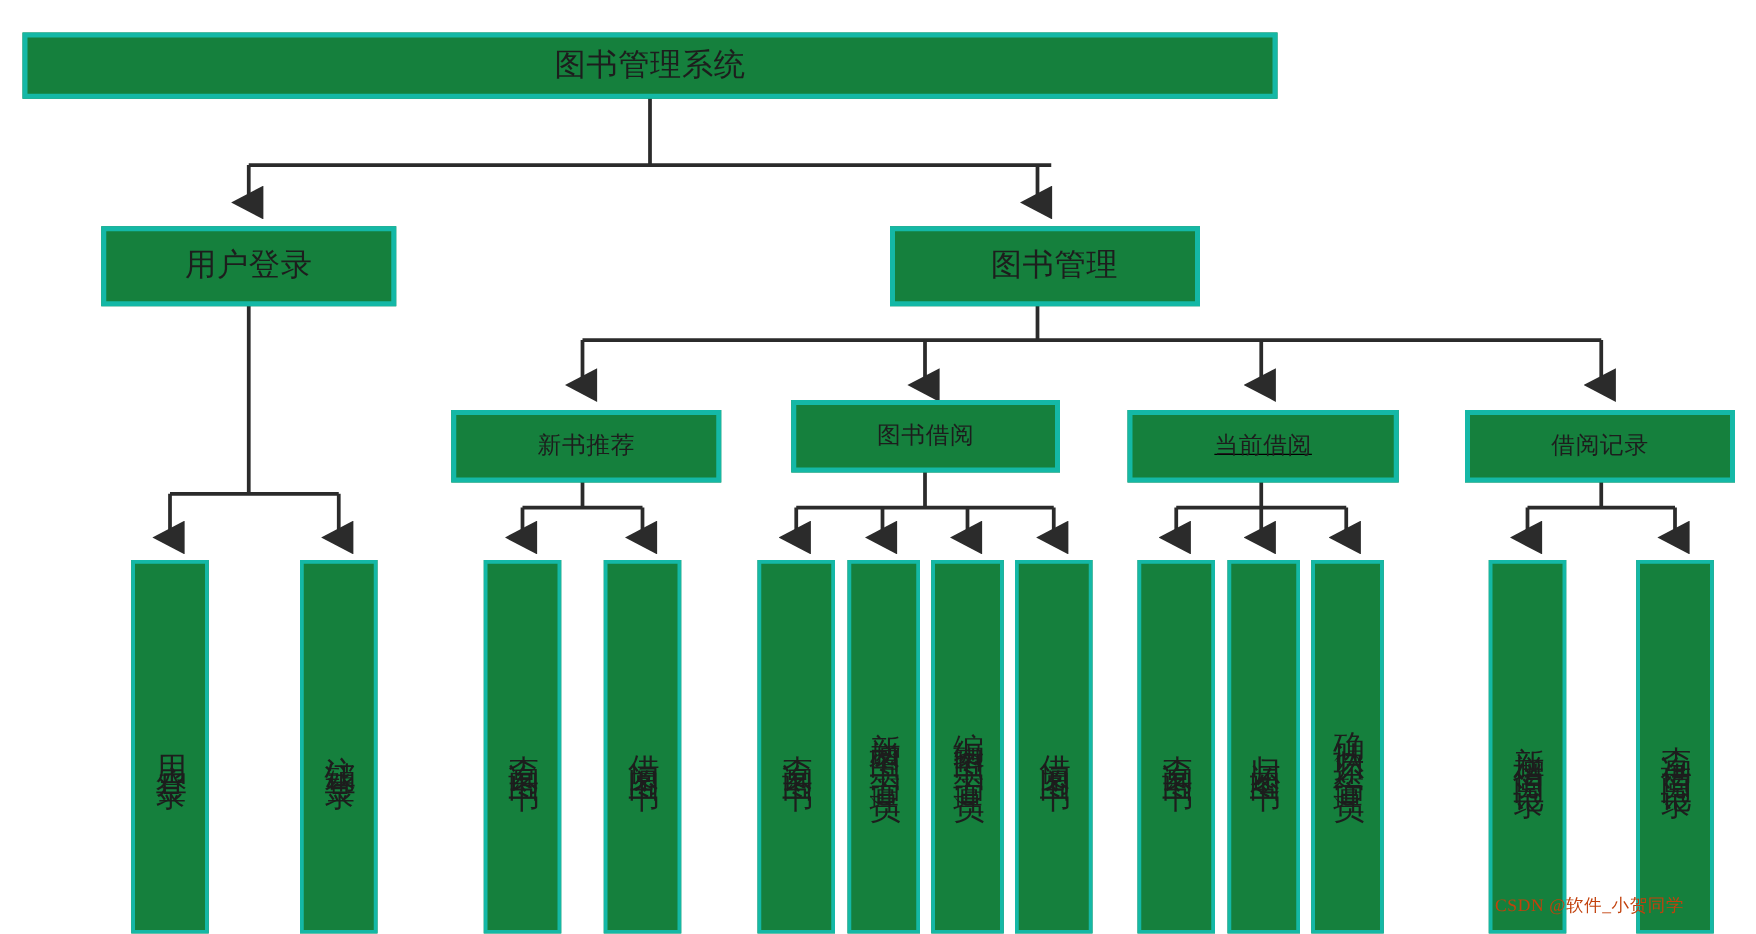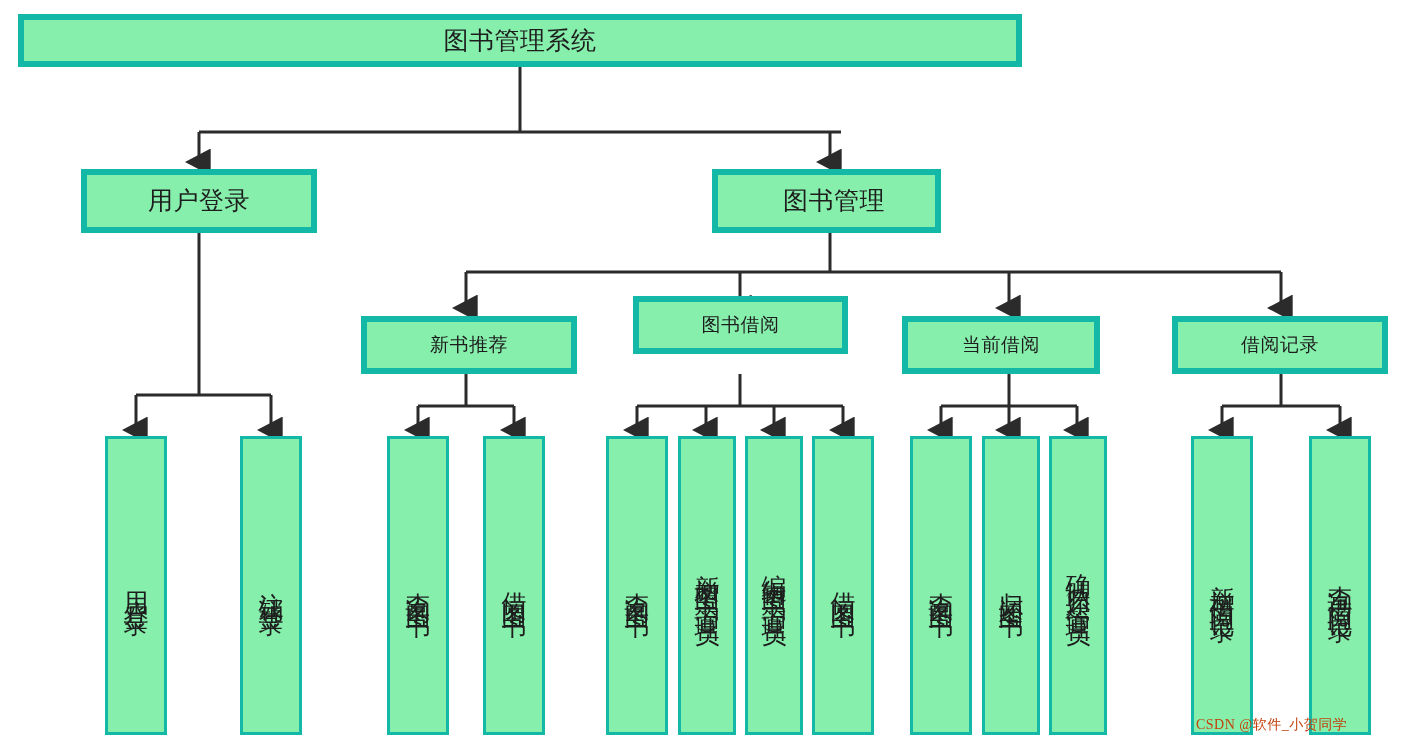--- a/index.html
+++ b/index.html
@@ -22,26 +22,27 @@
     position: absolute;
     left: 0;
     top: 0;
     width: 1405px;
     height: 747px;
     pointer-events: none;
   }
   .node {
     position: absolute;
     box-sizing: border-box;
-    background: #86efac;
-    border: 6px solid #14b8a6;
+    background: #15803d;
+    border: 4px solid #14b8a6;
     display: flex;
     align-items: center;
     justify-content: center;
     z-index: 2;
+    margin-top: 12px;
   }
   .node .label {
     color: #1d1d1d;
     letter-spacing: 0.5px;
     line-height: 1.18;
     white-space: pre;
   }
   .node.root .label { font-size: 25px; }
   .node.lvl2 .label { font-size: 25px; }
   .node.lvl3 .label { font-size: 19px; }
@@ -128,31 +129,31 @@
     </g>
   </svg>
 
   <div class="node root" style="left:18px; top:14px; width:1004px; height:53px;">
     <span class="label">图书管理系统</span>
   </div>
 
   <div class="node lvl2" style="left:81px; top:169px; width:236px; height:64px;">
     <span class="label">用户登录</span>
   </div>
-  <div class="node lvl2" style="left:712px; top:169px; width:229px; height:64px;padding-left:15px;">
+  <div class="node lvl2" style="left:712px; top:169px; width:248px; height:64px;padding-left:15px;">
     <span class="label">图书管理</span>
   </div>
 
   <div class="node lvl3" style="left:361px; top:316px; width:216px; height:58px;">
     <span class="label">新书推荐</span>
   </div>
-  <div class="node lvl3" style="left:633px; top:296px; width:215px; height:58px;">
+  <div class="node lvl3" style="left:633px; top:308px; width:215px; height:58px;">
     <span class="label">图书借阅</span>
   </div>
-  <div class="node lvl3" style="left:902px; top:316px; width:198px; height:58px;">
+  <div class="node lvl3" style="left:902px; top:316px; width:217px; height:58px;text-decoration:underline;">
     <span class="label">当前借阅</span>
   </div>
   <div class="node lvl3" style="left:1172px; top:316px; width:216px; height:58px;text-align:center;">
     <span class="label">借阅记录</span>
   </div>
 
   <div class="node leaf" style="left:105px; top:436px; width:62px; height:299px;">
     <span class="label">用户登录</span>
   </div>
   <div class="node leaf" style="left:240px; top:436px; width:62px; height:299px;">

